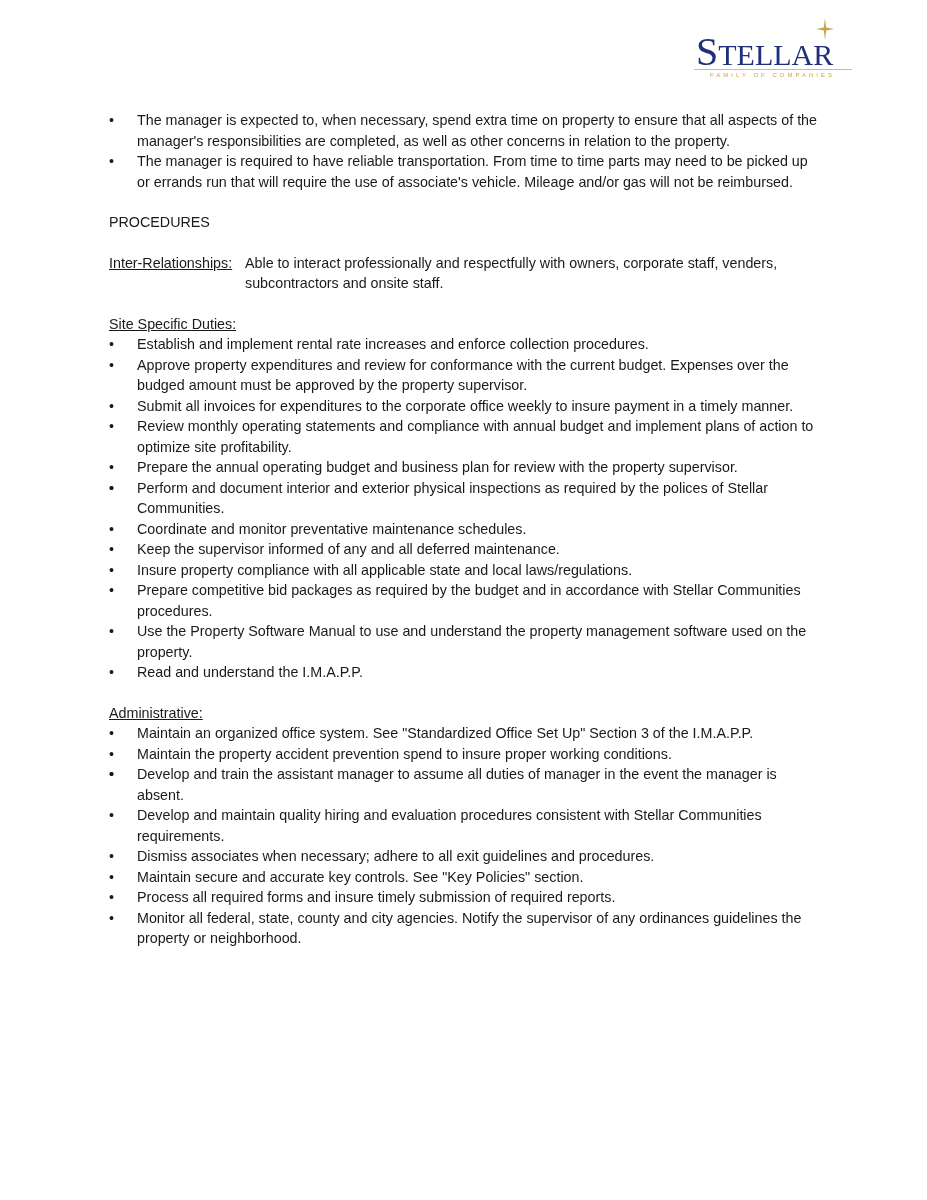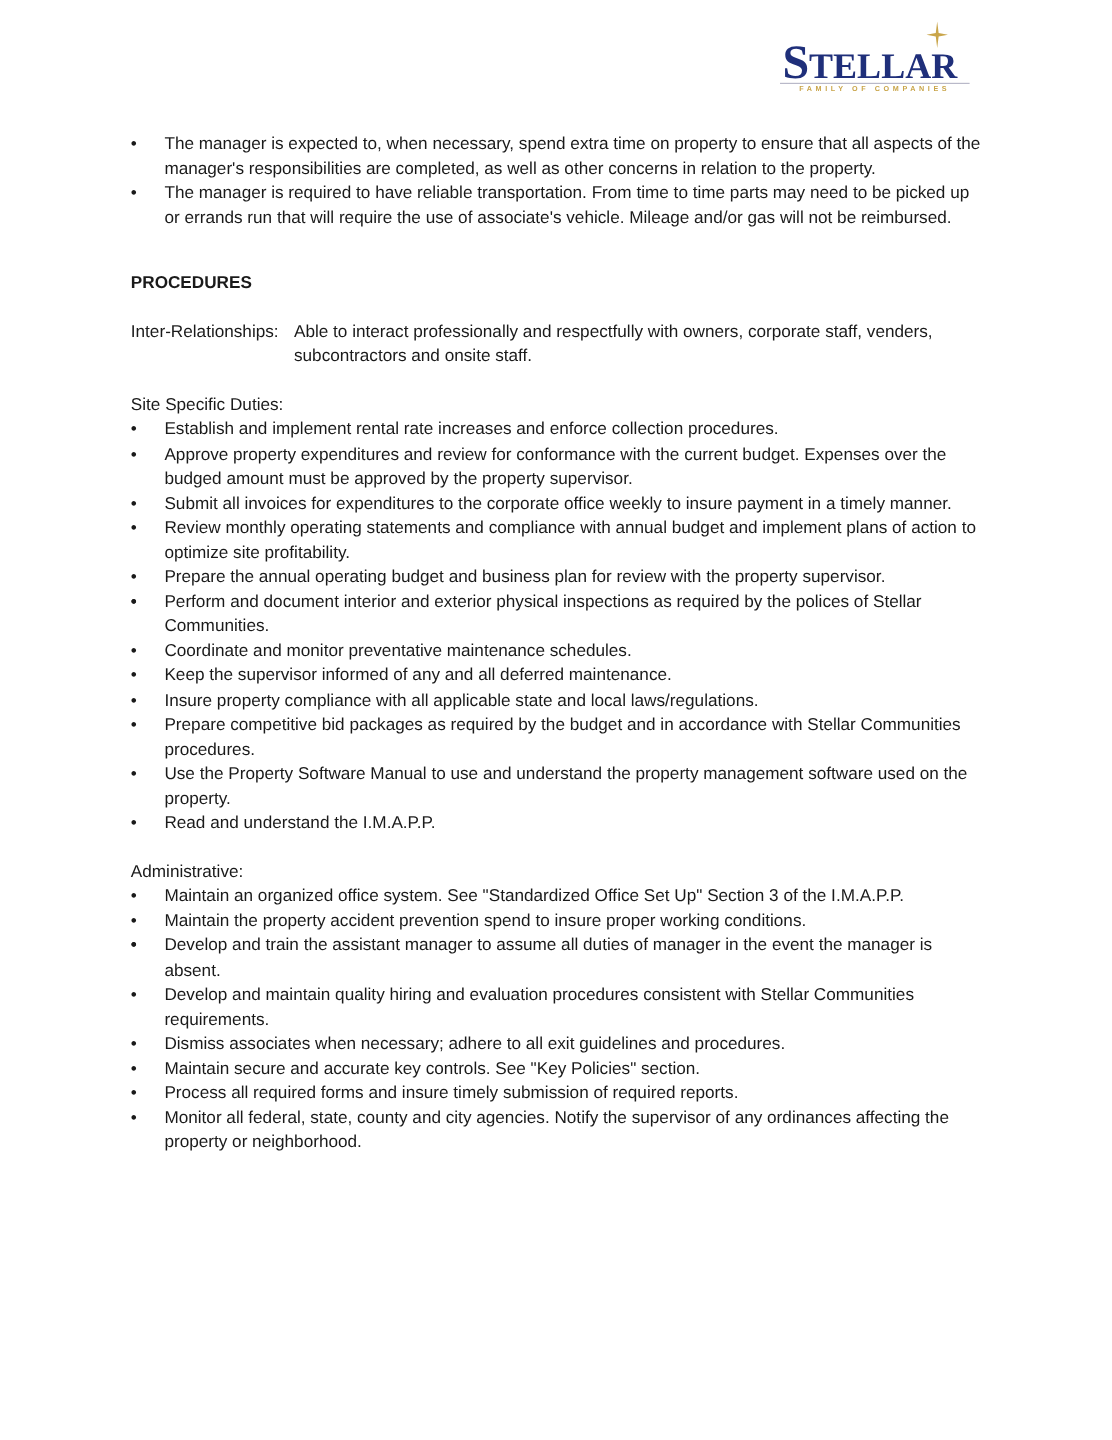--- a/index.html
+++ b/index.html
@@ -1,35 +1,35 @@
 <!DOCTYPE html>
 <html><head>
   <meta charset="utf-8">
   <style>
     html, body { margin: 0; padding: 0; background: #ffffff; }
     body { width: 927px; height: 1200px; position: relative; overflow: hidden;
            font-family: "Liberation Sans", sans-serif; color: #1a1a1a; }
 
-    .logo { position: absolute; left: 650px; top: 18px; width: 162px; height: 64px; font-weight: bold; }
+    .logo { position: absolute; left: 694px; top: 18px; width: 162px; height: 64px; }
     .logo-word { position: absolute; left: 2px; top: 14px; font-family: "Liberation Serif", serif;
                  color: #1f2f7a; letter-spacing: 0px; white-space: nowrap; line-height: 1; }
     .logo-word .big { font-size: 40px; }
     .logo-word .small { font-size: 30px; }
     .logo-star { position: absolute; left: 122px; top: 0px; width: 18px; height: 22px; }
     .logo-rule { position: absolute; left: 0px; top: 51px; width: 158px; height: 1px; background: #b9b9c9; }
     .logo-tag { position: absolute; left: 16px; top: 54px; font-size: 6px; letter-spacing: 3px;
                 color: #c9a54a; white-space: nowrap; }
 
     .page { position: absolute; left: 109px; top: 110px; width: 712px;
             font-size: 14.3px; line-height: 20.5px; }
     ul.bullets { list-style: none; margin: 0; padding: 0; }
     ul.bullets li { position: relative; padding-left: 28px; }
     ul.bullets li .dot { position: absolute; left: 0px; top: 0px; width: 28px; }
-    .heading { font-weight: bold; margin-top: 34px; }
-    .u { }
+    .heading { font-weight: normal; margin-top: 20px; }
+    .u { text-decoration: underline; }
     .inter { display: flex; margin-top: 20px; }
     .inter-label { width: 136px; flex: none; }
     .section-label { margin-top: 20px; }
   </style>
 </head>
 <body>
 
 <div class="logo">
   <svg class="logo-star" viewBox="0 0 18 22">
     <path d="M9 0 L10.2 9.5 L18 11 L10.2 12.5 L9 22 L7.8 12.5 L0 11 L7.8 9.5 Z" fill="#c9a54a"></path>
@@ -75,16 +75,16 @@
   <div class="section-label u">Administrative:</div>
   <ul class="bullets">
     <li><span class="dot">•</span><span>Maintain an organized office system.  See "Standardized Office Set Up" Section 3 of the I.M.A.P.P.</span></li>
     <li><span class="dot">•</span><span>Maintain the property accident prevention spend to insure proper working conditions.</span></li>
     <li><span class="dot">•</span></li>
     <li><span class="dot">•</span><span>Develop and train the assistant manager to assume all duties of manager in the event the manager is absent.</span></li>
     <li><span class="dot">•</span><span>Develop and maintain quality hiring and evaluation procedures consistent with Stellar Communities requirements.</span></li>
     <li><span class="dot">•</span><span>Dismiss associates when necessary; adhere to all exit guidelines and procedures.</span></li>
     <li><span class="dot">•</span><span>Maintain secure and accurate key controls.  See "Key Policies" section.</span></li>
     <li><span class="dot">•</span><span>Process all required forms and insure timely submission of required reports.</span></li>
-    <li><span class="dot">•</span><span>Monitor all federal, state, county and city agencies.  Notify the supervisor of any ordinances affecting the property or neighborhood.</span></li>
+    <li><span class="dot">•</span><span>Monitor all federal, state, county and city agencies.  Notify the supervisor of any ordinances guidelines the property or neighborhood.</span></li>
   </ul>
 
 </div>
 
 </body></html>

